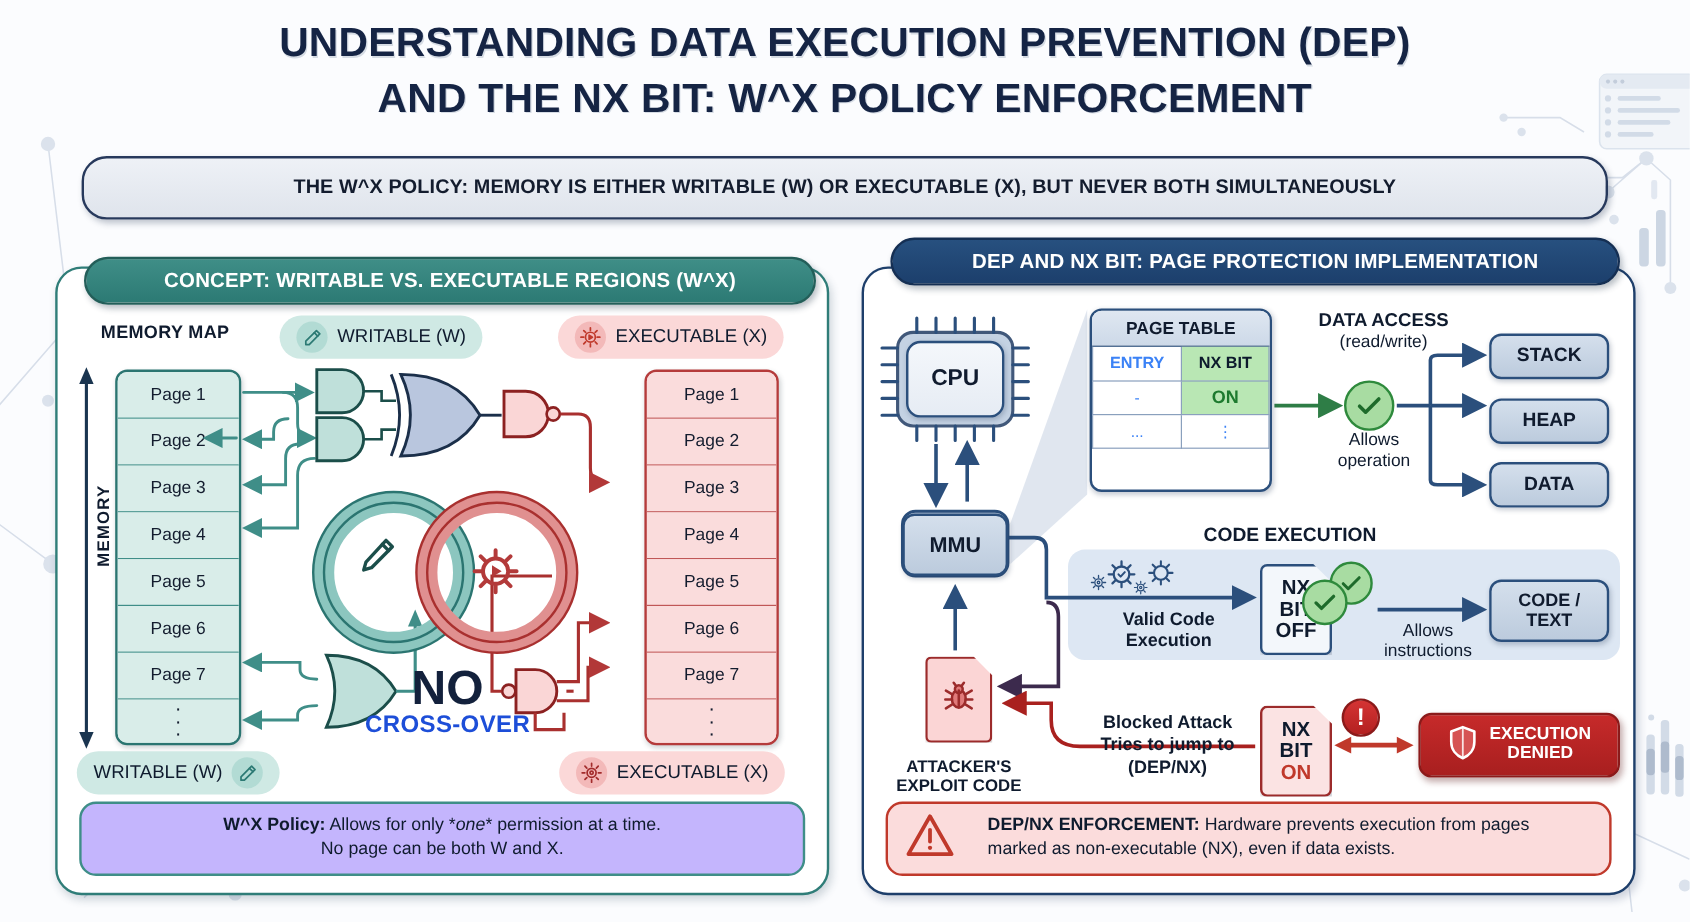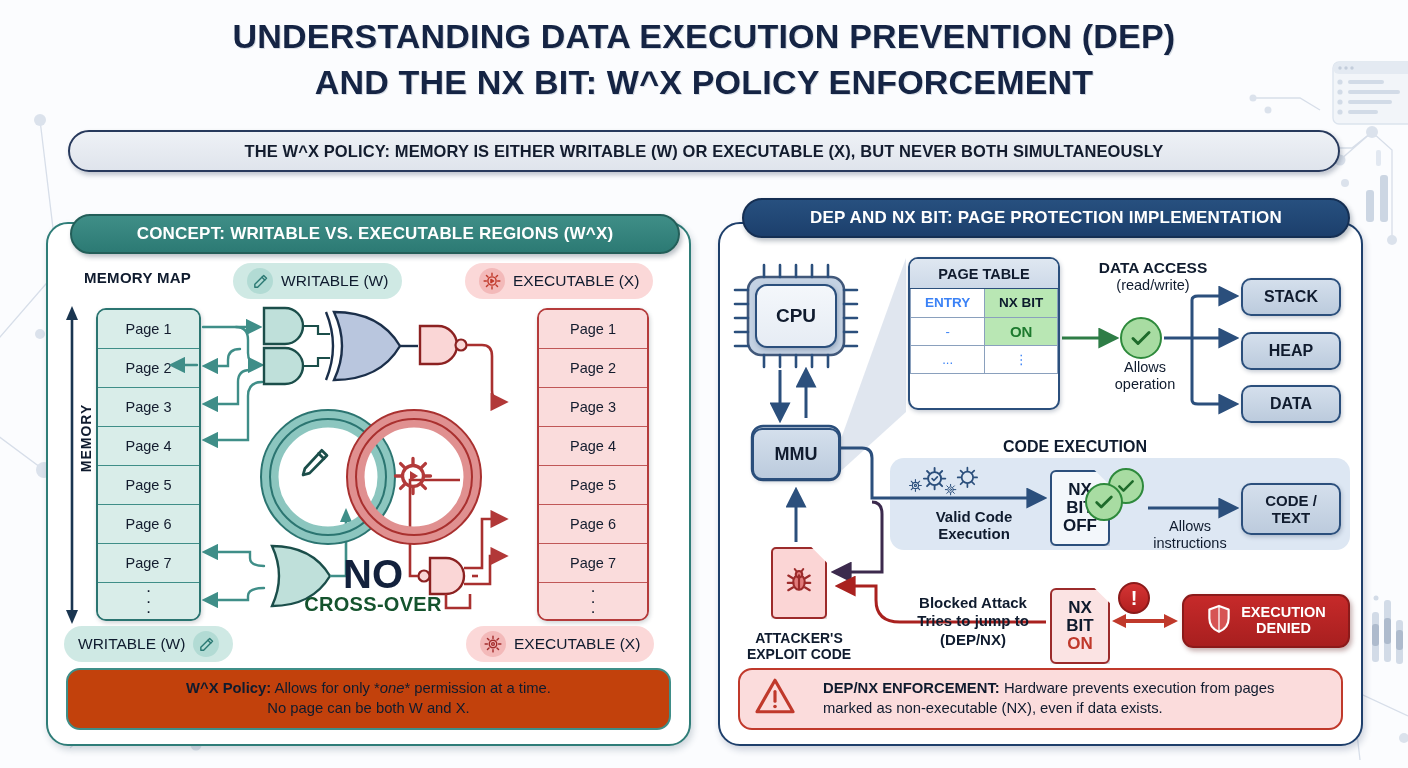--- a/index.html
+++ b/index.html
@@ -18,21 +18,21 @@
     color: #152444;
     font-size: 34px; font-weight: bold; line-height: 1.35;
     letter-spacing: 0.2px;
     text-shadow: 1px 1px 0 rgba(120,135,160,.28);
     z-index: 3;
   }
   #title .l2 { display:block; }
 
   
   #subtitle-banner {
-    position: absolute; left: 68px; top: 130px; width: 1272px; height: 42px;
+    position: absolute; left: 68px; top: 130px; width: 1272px; height: 53px;
     background: linear-gradient(180deg,#eef1f6 0%,#dfe4ec 100%);
     border: 2.5px solid #27395c;
     border-radius: 21px;
     display: flex; align-items: center; justify-content: center;
     box-shadow: 2px 3px 5px rgba(30,45,75,.28);
     z-index: 3;
   }
   #subtitle-banner span {
     font-size: 16.5px; font-weight: bold; color: #131c2e; letter-spacing: .1px;
   }
@@ -100,29 +100,29 @@
     position: absolute; left: 52px; top: 430px;
     transform: rotate(-90deg); transform-origin: center;
     font-size: 14px; font-weight: bold; letter-spacing: 1px; color: #0f1b2e; z-index: 4;
   }
 
   
   #no-crossover {
     position: absolute; left: 288px; top: 555px; width: 170px; text-align: center; z-index: 4;
   }
   #no-crossover .no { font-size: 40px; font-weight: bold; color: #13213c; line-height: .95; }
-  #no-crossover .co { font-size: 20px; font-weight: bold; color: #14532d; letter-spacing: .3px; }
+  #no-crossover .co { font-size: 20px; font-weight: bold; color: #1d4ed8; letter-spacing: .3px; }
 
   
   .note {
     position: absolute; border-radius: 14px; display: flex; align-items: center;
     padding: 8px 14px; z-index: 4; font-size: 14.8px; color: #0f1b2e; line-height: 1.35;
   }
   #note-left { left: 66px; top: 668px; width: 605px; height: 62px;
-               background: #c2410c; border: 2px solid #3f8e88; justify-content: center; text-align:center; }
+               background: #c4b5fd; border: 2px solid #3f8e88; justify-content: center; text-align:center; }
   #note-left b { font-weight: bold; }
   #note-left i { font-style: italic; }
   #note-right { left: 738px; top: 668px; width: 605px; height: 62px;
                 background: #fbdcdc; border: 2.2px solid #c0392b; gap: 12px; }
   #note-right .txt { font-size: 14.8px; margin-left: 15px; }
   #note-right b { font-weight: bold; }
 
   
   .boxlbl {
     position: absolute; border-radius: 10px; display:flex; align-items:center; justify-content:center;

